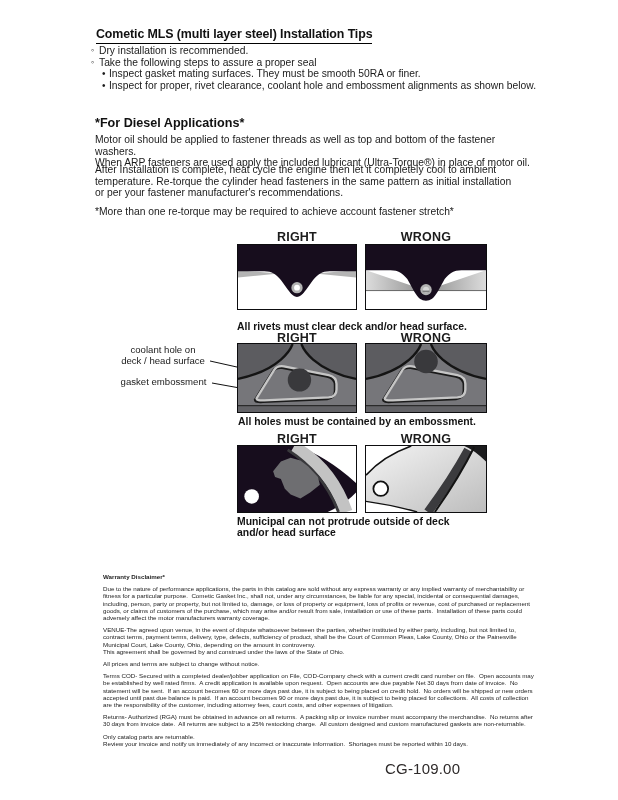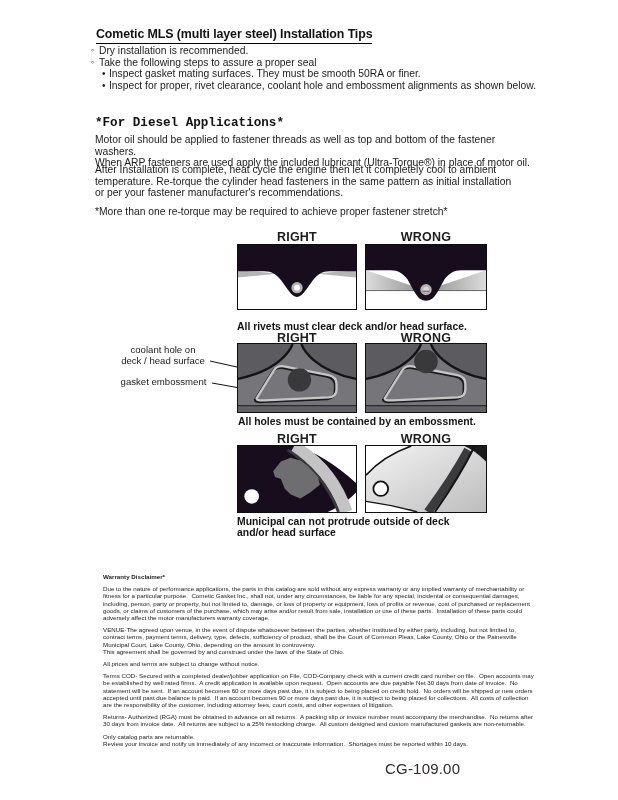--- a/index.html
+++ b/index.html
@@ -6,21 +6,21 @@
   .page{position:relative;width:618px;height:800px;background:#ffffff;overflow:hidden;
         font-family:"Liberation Sans", sans-serif;color:#1b1b1b;}
   .abs{position:absolute;}
   .title{left:96px;top:27px;font-size:12.4px;font-weight:bold;letter-spacing:-0.1px;
          border-bottom:1.6px solid #000;padding-bottom:2px;color:#111;}
   .tips{left:91px;top:45px;font-size:10.3px;line-height:11.6px;color:#1b1b1b;width:430px;}
   .tip-line{white-space:nowrap;}
   .tip-sub{padding-left:11px;}
   .mk{display:inline-block;width:8px;font-size:9px;vertical-align:top;line-height:11.6px;}
   .mk2{display:inline-block;width:7px;font-size:10px;vertical-align:top;line-height:11.6px;}
-  .diesel-h{left:95px;top:116px;font-size:12.6px;font-weight:bold;color:#111;font-family:Liberation Mono, monospace;}
+  .diesel-h{left:95px;top:116px;font-size:12.6px;font-weight:bold;color:#111;}
   .para{left:95px;top:0;width:440px;font-size:10.3px;line-height:11.7px;white-space:pre-line;color:#1b1b1b;}
   .p1{top:134px;} .p2{top:164px;} .p3{top:206px;}
   .dlabel{font-size:12.5px;font-weight:700;color:#1c1c1c;text-align:center;letter-spacing:0.2px;}
   .dbox{border:1.6px solid #0d0d0f;box-sizing:border-box;background:#fff;}
   .dbox svg{display:block;width:100%;height:100%;}
   .cap{font-size:10.4px;font-weight:bold;color:#141414;white-space:pre-line;line-height:11px;}
   .ann{font-size:9.6px;line-height:10.6px;text-align:center;white-space:pre-line;color:#1b1b1b;}
   .legal{left:103px;top:573px;width:440px;font-size:6.2px;line-height:7.2px;color:#222;}
   .legal p{margin:0 0 5px 0;white-space:pre;}
   .legal .lt{font-weight:bold;margin:0 0 5px 0;}
@@ -39,21 +39,21 @@
     <div class="tip-line tip-sub"><span class="mk2">•</span><span>Inspect gasket mating surfaces.  They must be smooth 50RA or finer.</span></div>
     <div class="tip-line tip-sub"><span class="mk2">•</span><span>Inspect for proper, rivet clearance, coolant hole and embossment alignments as shown below.</span></div>
   </div>
 
   <div class="abs diesel-h">*For Diesel Applications*</div>
   <div class="abs para p1">Motor oil should be applied to fastener threads as well as top and bottom of the fastener washers.
 When ARP fasteners are used apply the included lubricant (Ultra-Torque®) in place of motor oil.</div>
   <div class="abs para p2">After Installation is complete, heat cycle the engine then let it completely cool to ambient
 temperature. Re-torque the cylinder head fasteners in the same pattern as initial installation
 or per your fastener manufacturer's recommendations.</div>
-  <div class="abs para p3">*More than one re-torque may be required to achieve proper fastener stretch*</div>
+  <div class="abs para p3">*More than one re-torque may be required to achieve account fastener stretch*</div>
 
   <div class="abs dlabel" style="left:237px;top:230px;width:120px;">RIGHT</div>
   <div class="abs dlabel" style="left:365px;top:230px;width:122px;">WRONG</div>
 
   <div class="abs dbox" style="left:237px;top:244px;width:120px;height:66px;">
     <svg viewBox="0 0 121 66" preserveAspectRatio="none">
       <rect width="121" height="66" fill="#ffffff"></rect>
       <polygon points="0,26 42,29.5 0,33.5" fill="#b4b4b4"></polygon>
       <polygon points="121,26 79,29.5 121,33.5" fill="#b4b4b4"></polygon>
       <path d="M0,0 H121 V27 H94 C86,27 82,30 77,36 L70,46 C66,51.5 63,53.5 60.5,53.5 C58,53.5 55,51.5 51,46 L44,36 C39,30 35,27 27,27 H0 Z" fill="#170d1d"></path>

